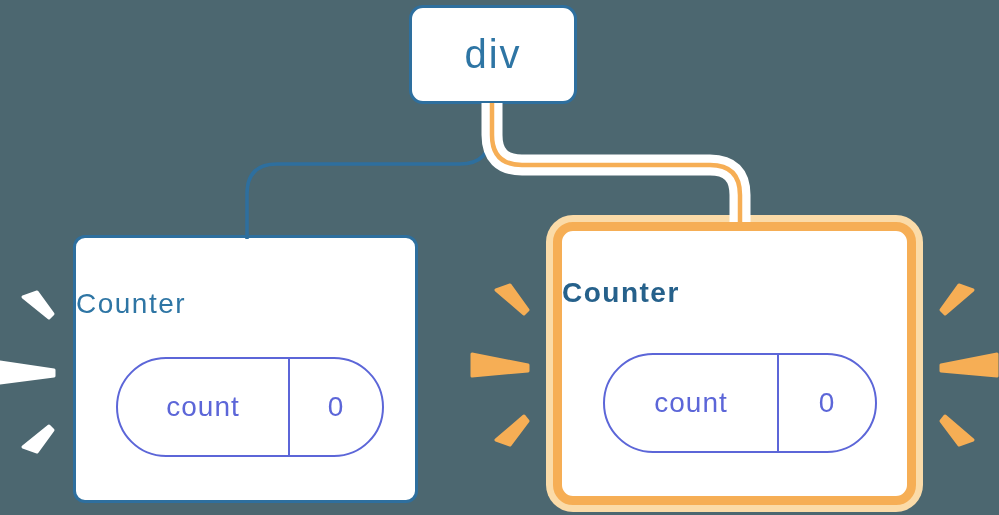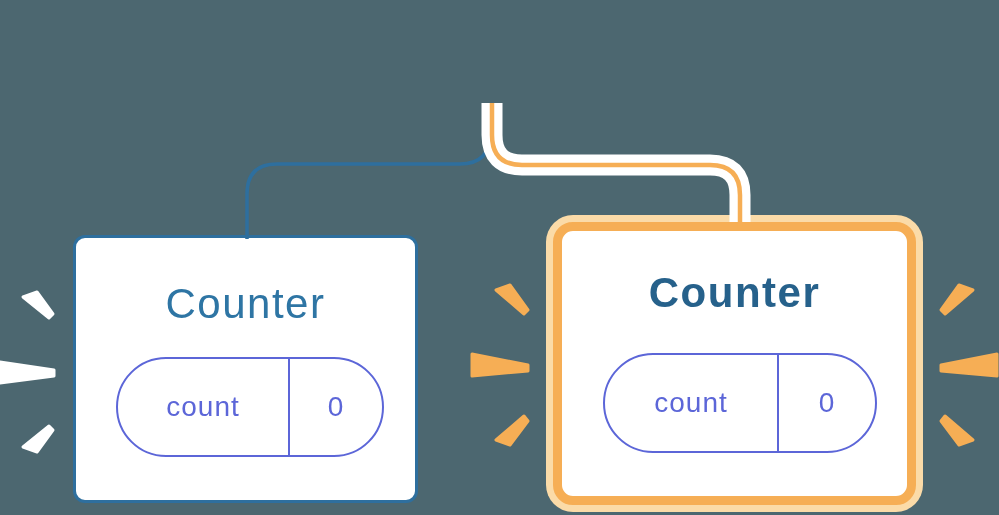--- a/index.html
+++ b/index.html
@@ -24,21 +24,21 @@
     border:3.5px solid var(--blue,#2e6f9e); border-radius:12px;
   }
   
   #counter-right {
     left:553px; top:222px; width:363px; height:283px;
     border:9px solid var(--orange,#f6ae55); border-radius:20px;
     box-shadow:0 0 0 7px var(--orange-light,#fbdba8);
   }
   .title {
     position:absolute; left:0; right:0; top:45px; height:42px; line-height:42px;
-    text-align:center; font-size:42px; letter-spacing:1.5px;
+    text-align:left; font-size:28px; letter-spacing:1.5px;
     color:var(--blue-text,#2e75a4);
   }
   #counter-right .title { top:41px; font-weight:700; color:var(--blue-text-bold,#26618b); }
 
   
   .pill {
     position:absolute; display:flex; box-sizing:border-box; background:var(--card,#fff);
     border:2.5px solid var(--indigo,#5c66d8); border-radius:60px;
     color:var(--indigo,#5c66d8); font-size:28px; letter-spacing:1px;
   }
@@ -57,20 +57,23 @@
   .edge-casing { fill:none; stroke:var(--card,#fff); stroke-width:21; }
   .edge-orange { fill:none; stroke:var(--orange,#f6ae55); stroke-width:4.5; }
   .spark-white  { fill:var(--card,#fff);   stroke:var(--card,#fff);   stroke-width:3; stroke-linejoin:round; }
   .spark-orange { fill:var(--orange,#f6ae55); stroke:var(--orange,#f6ae55); stroke-width:3; stroke-linejoin:round; }
 </style>
 </head>
 <body>
 
 <div class="canvas">
 
+  <div class="node" id="div-node">
+    <span>div</span>
+  </div>
 
   <div class="node" id="counter-left">
     <div class="title">Counter</div>
   </div>
   <div class="pill" id="pill-left">
     <div class="key">count</div>
     <div class="val">0</div>
   </div>
 
   <div class="node" id="counter-right">

